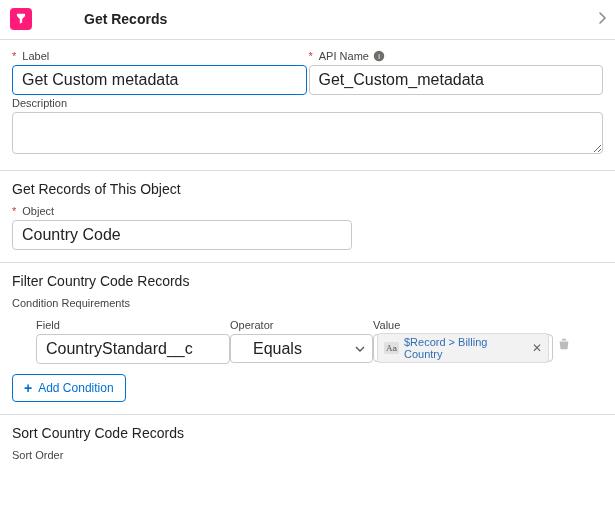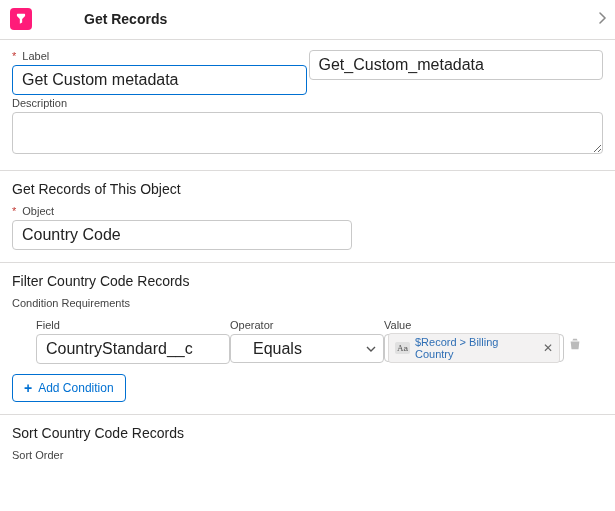--- a/index.html
+++ b/index.html
@@ -29,21 +29,21 @@
   .sel-wrap .caret { position: absolute; right: 8px; top: 50%; transform: translateY(-50%); pointer-events: none; }
   .sel-wrap .caret svg { width: 10px; height: 10px; fill: #555; }
   .ta { resize: both; height: 42px; width: 100%; }
   
   .inp-280 { width: 340px; }
   .sel-200 { width: 198px; padding-right: 26px; }
 
   .filter-row { display: flex; align-items: flex-start; padding-left: 24px; margin-top: 10px;}
   .fcol { display: flex; flex-direction: column; }
   .f-field { width: 194px; }
-  .f-op { width: 154px; padding-left: 22px; }
+  .f-op { width: 143px; padding-left: 22px; }
   .f-val { width: 180px; }
   .flbl { font-size: 11px; color: #444; margin-bottom: 3px; }
 
   .chipbox { border: 1px solid #c9c9c9; border-radius: 4px; background: #fff; height: 28px; padding: 2px 3px; display: flex; align-items: center; }
   .chip { display: inline-flex; align-items: center; gap: 5px; background: #f3f2f2; border: 1px solid #dddbda; border-radius: 3px; padding: 2px 6px; font-size: 11px; color: #444; }
   .chip .x { cursor: pointer; font-size: 12px; color: #666; line-height: 1; }
   .chip .Aa { background: #e0e0e0; border-radius: 2px; font-size: 9px; padding: 1px 2px; color: #555; font-family: serif; }
   .chiptxt { color: #2f6fb5; }
 
   .trash { margin-left: 4px; margin-top: 18px; color: #bbb; }
@@ -71,20 +71,29 @@
   </span>
 </div>
 
 <div class="section">
   <div class="row">
     <div class="col">
       <span class="lbl req">Label</span>
       <input class="inp focused" value="Get Custom metadata" style="">
     </div>
     <div class="col">
+      <span class="lbl req">
+        <span>API Name</span>
+        <span class="info-icon-wrap">
+          <svg viewBox="0 0 16 16">
+              <circle cx="8" cy="8" r="7" fill="#706e6b"></circle>
+              <text x="8" y="12" font-size="10" text-anchor="middle" fill="#fff" font-family="serif">i</text>
+            </svg>
+        </span>
+      </span>
       <input class="inp" value="Get_Custom_metadata" style="">
     </div>
   </div>
   <div style="margin-top:2px">
     <span class="lbl">Description</span>
     <textarea class="ta" style=""></textarea>
   </div>
 </div>
 
 <div class="section">

